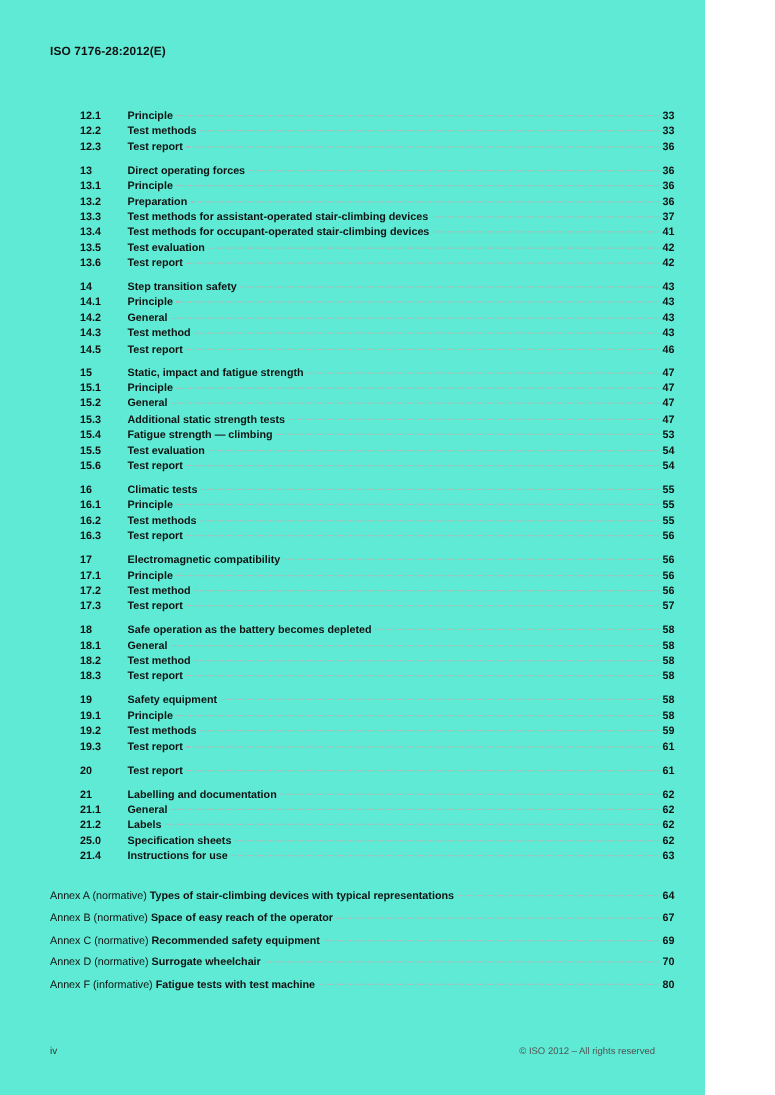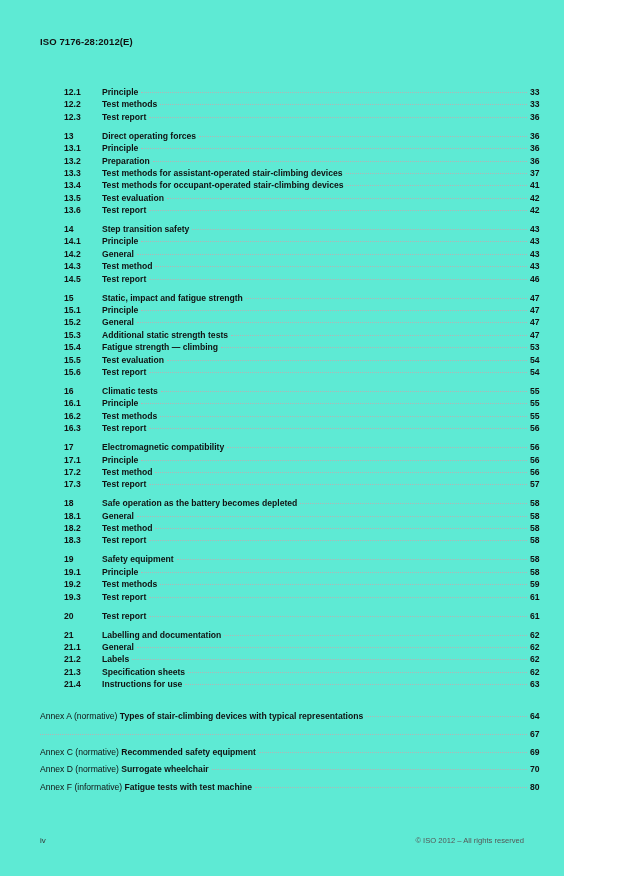--- a/index.html
+++ b/index.html
@@ -389,40 +389,41 @@
         <span class="toc-leader"></span>
         <span class="toc-page">62</span>
       </div>
       <div class="toc-row">
         <span class="toc-num">21.2</span>
         <span class="toc-label">Labels</span>
         <span class="toc-leader"></span>
         <span class="toc-page">62</span>
       </div>
       <div class="toc-row">
-        <span class="toc-num">21.3</span>
+        <span class="toc-num">25.0</span>
         <span class="toc-label">Specification sheets</span>
         <span class="toc-leader"></span>
         <span class="toc-page">62</span>
       </div>
       <div class="toc-row">
         <span class="toc-num">21.4</span>
         <span class="toc-label">Instructions for use</span>
         <span class="toc-leader"></span>
         <span class="toc-page">63</span>
       </div>
     </div>
 
   <div class="annex">
       <div class="annex-row">
         <span class="annex-label"><span class="an-name">Annex A</span> <span class="an-kind">(normative)</span> <span class="an-title">Types of stair-climbing devices with typical representations</span></span>
         <span class="toc-leader"></span>
         <span class="toc-page">64</span>
       </div>
       <div class="annex-row">
+        <span class="annex-label"><span class="an-name">Annex B</span> <span class="an-kind">(normative)</span> <span class="an-title">Space of easy reach of the operator</span></span>
         <span class="toc-leader"></span>
         <span class="toc-page">67</span>
       </div>
       <div class="annex-row">
         <span class="annex-label"><span class="an-name">Annex C</span> <span class="an-kind">(normative)</span> <span class="an-title">Recommended safety equipment</span></span>
         <span class="toc-leader"></span>
         <span class="toc-page">69</span>
       </div>
       <div class="annex-row">
         <span class="annex-label"><span class="an-name">Annex D</span> <span class="an-kind">(normative)</span> <span class="an-title">Surrogate wheelchair</span></span>

